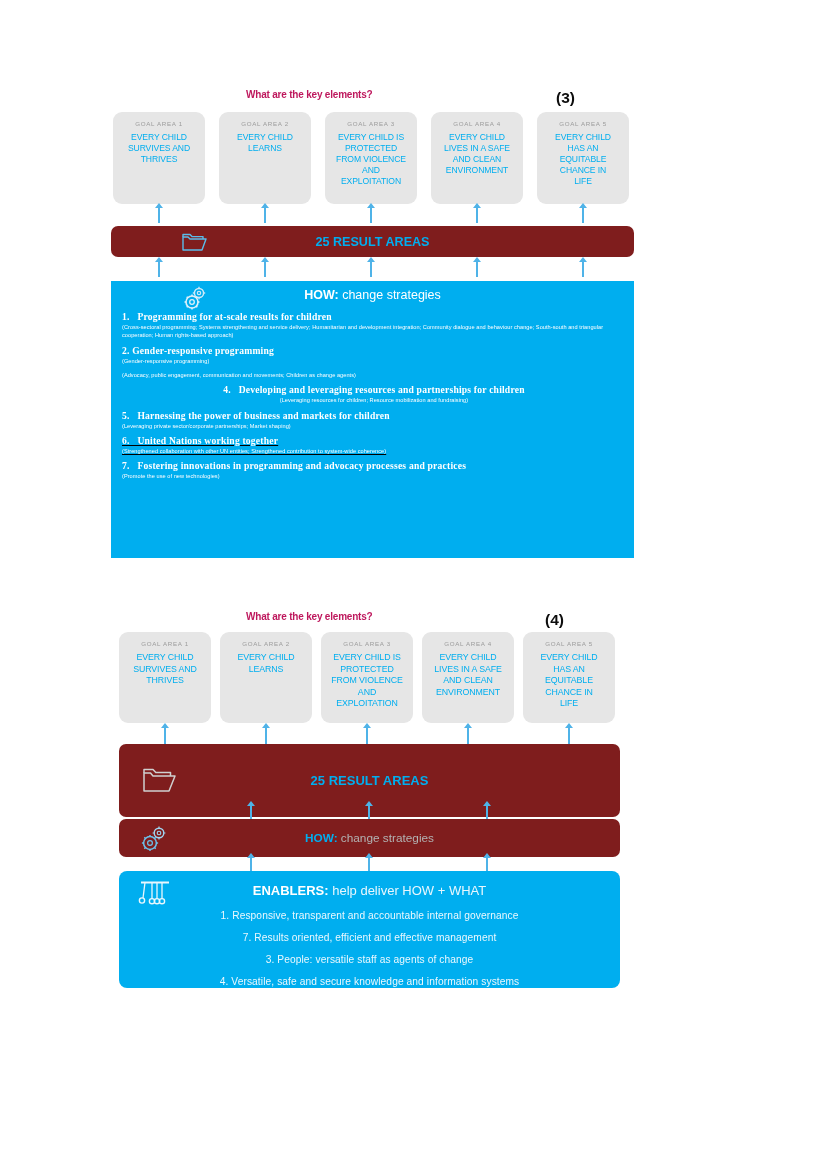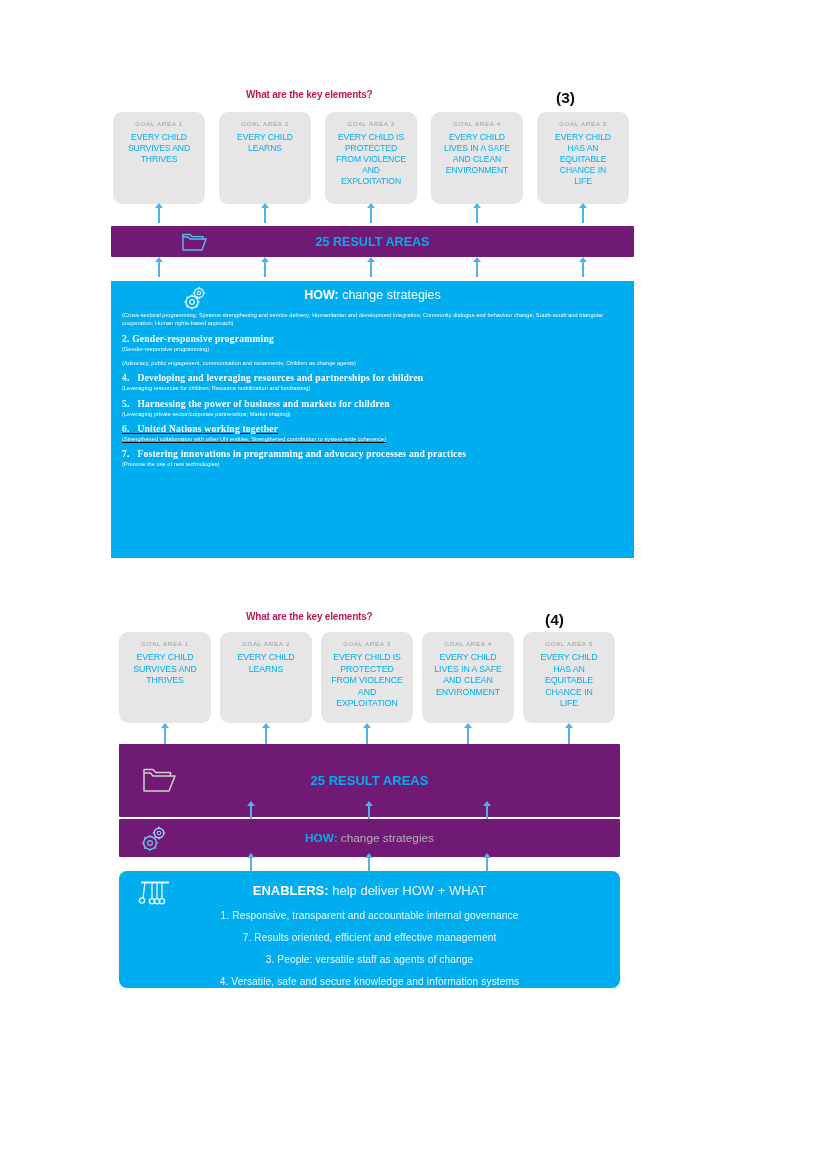--- a/index.html
+++ b/index.html
@@ -77,22 +77,22 @@
     left: -3px;
     width: 0; height: 0;
     border-left: 4px solid transparent;
     border-right: 4px solid transparent;
     border-bottom: 5px solid #4fb3e8;
   }
 
   
   .grey-bar {
     position: absolute;
-    background: #701a75;
-    border-radius: 1px;
+    background: #7f1d1d;
+    border-radius: 7px;
     box-sizing: border-box;
   }
   .bar-text {
     position: absolute;
     width: 100%;
     text-align: center;
     left: 0;
   }
   .bar-text .accent {
     color: #00aeef;
@@ -267,30 +267,31 @@
         </g>
       </svg>
     </span>
 
     <div class="how-head" style="top:7px;">
       <b>HOW:</b><span class="light"> change strategies</span>
     </div>
 
     <div class="how-list">
       <div class="how-item">
+        <div class="hdr">1.   Programming for at-scale results for children</div>
         <div class="sub">(Cross-sectoral programming; Systems strengthening and service delivery; Humanitarian and development integration; Community dialogue and behaviour change; South-south and triangular cooperation; Human rights-based approach)</div>
       </div>
       <div class="how-item" style="margin-top:6px;">
         <div class="hdr">2. Gender-responsive programming</div>
         <div class="sub">(Gender-responsive programming)</div>
       </div>
       <div class="how-item" style="margin-top:6px;">
         <div class="sub">(Advocacy, public engagement, communication and movements; Children as change agents)</div>
       </div>
-      <div class="how-item" style="">
+      <div class="how-item" style="text-align:center;">
         <div class="hdr">4.   Developing and leveraging resources and partnerships for children</div>
         <div class="sub">(Leveraging resources for children; Resource mobilization and fundraising)</div>
       </div>
       <div class="how-item" style="margin-top:6px;">
         <div class="hdr">5.   Harnessing the power of business and markets for children</div>
         <div class="sub">(Leveraging private sector/corporate partnerships; Market shaping)</div>
       </div>
       <div class="how-item" style="margin-top:4px;text-decoration:underline;">
         <div class="hdr">6.   United Nations working together</div>
         <div class="sub">(Strengthened collaboration with other UN entities; Strengthened contribution to system-wide coherence)</div>

